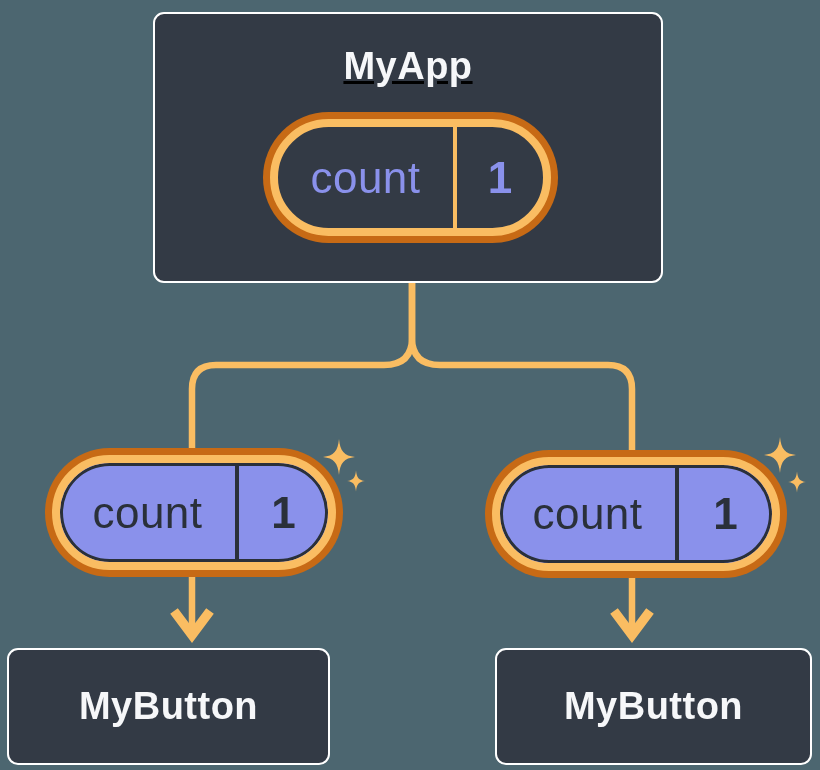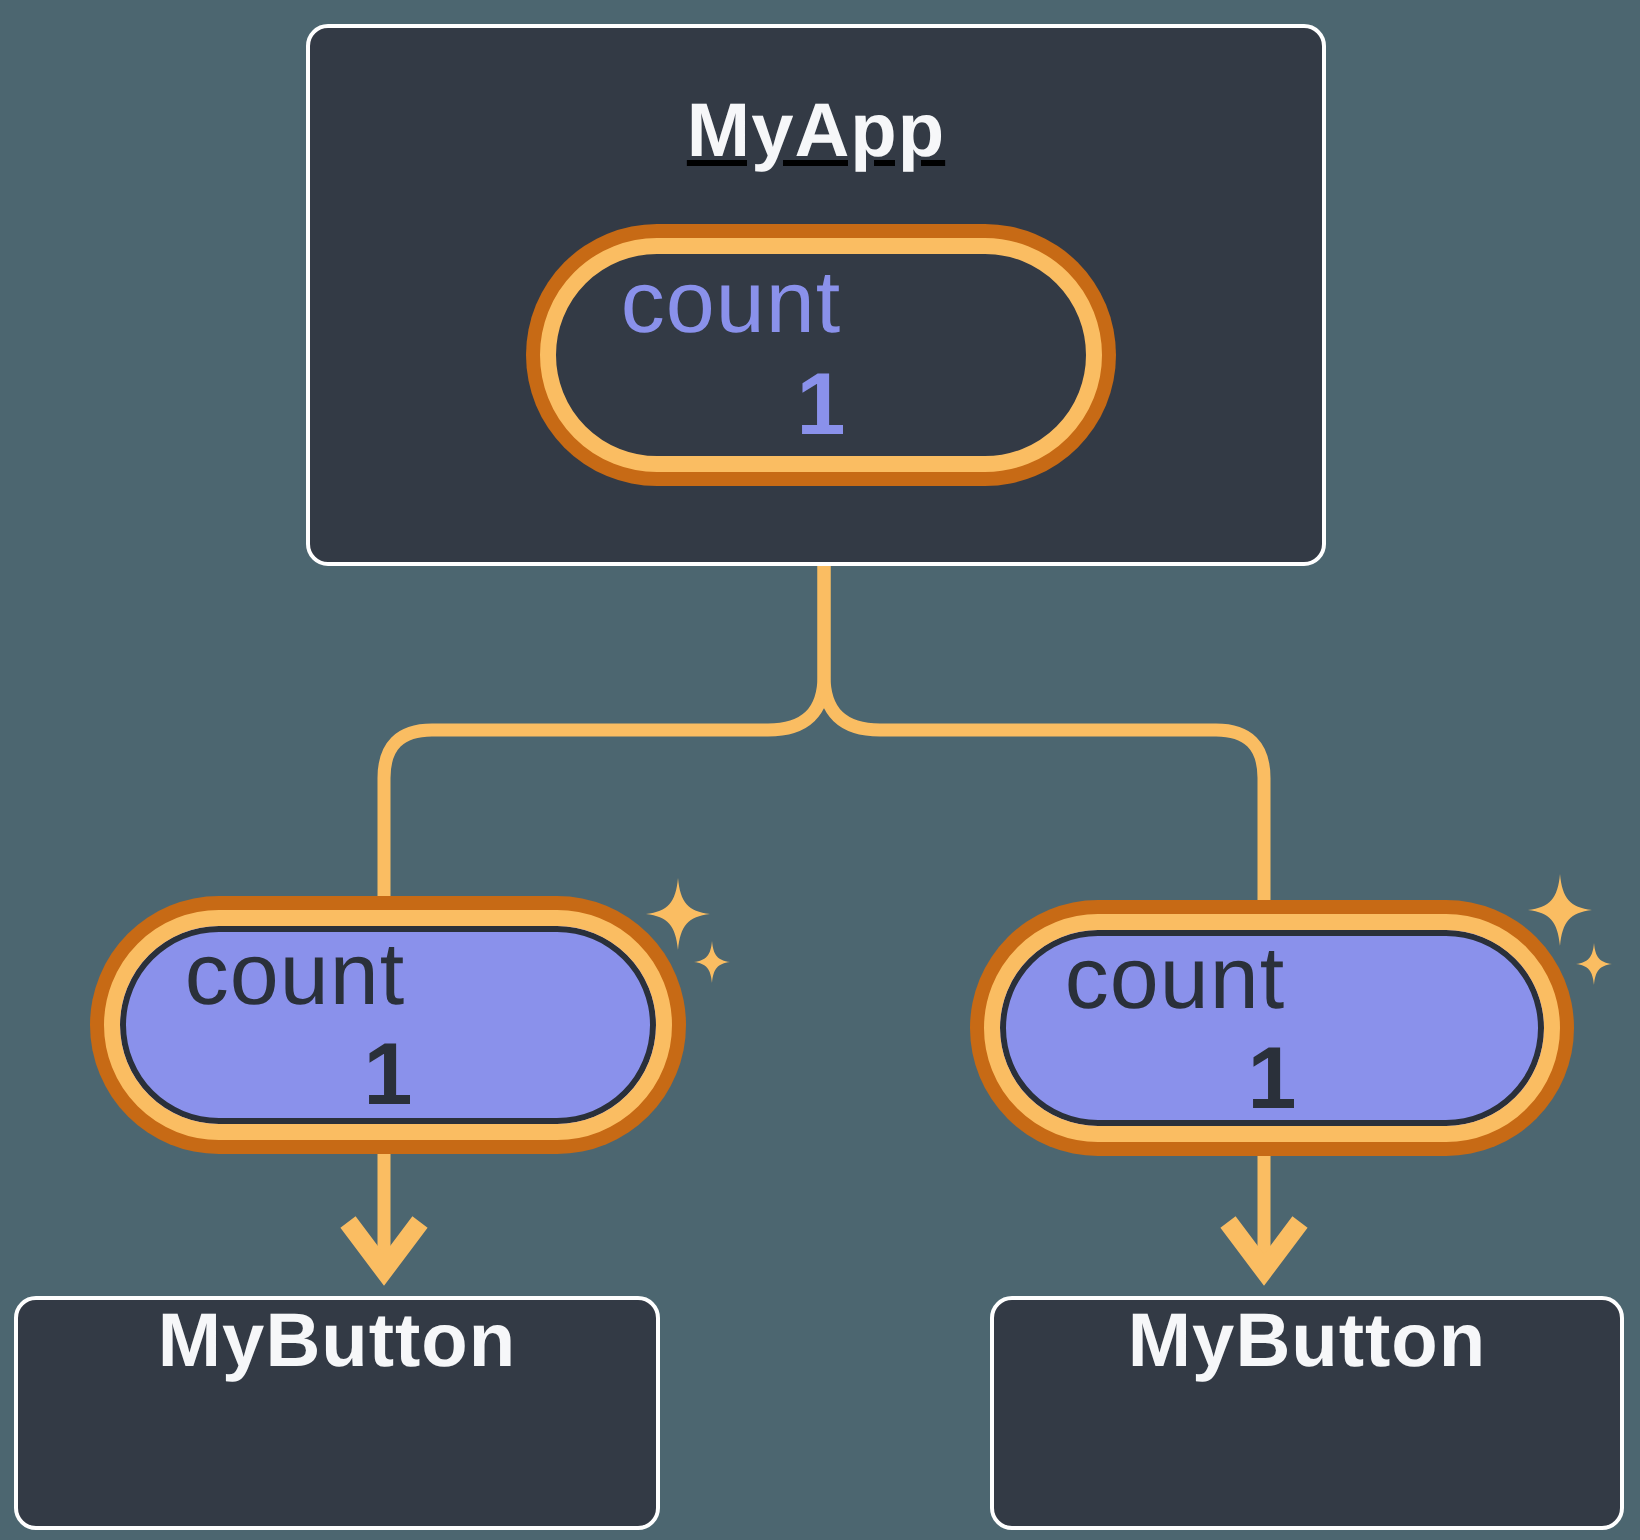--- a/index.html
+++ b/index.html
@@ -28,20 +28,21 @@
     border-radius: 11px;
     box-sizing: border-box;
     z-index: 2;
   }
   .node-root {
     left: 153px; top: 12px;
     width: 510px; height: 271px; text-decoration: underline;
   }
   .node-leaf {
     display: flex;
+    align-items: center;
     justify-content: center;
   }
   .node-leaf-left  { left: 7px;   top: 648px; width: 323px; height: 117px; }
   .node-leaf-right { left: 495px; top: 648px; width: 317px; height: 117px; }
   .node-title {
     color: #F6F7F9;
     font-size: 38px;
     font-weight: 600;
     letter-spacing: 0.5px;
     text-align: center;
@@ -51,21 +52,20 @@
   }
   .pill {
     position: absolute;
     box-sizing: border-box;
     border: 8px solid #FABD62;
     border-radius: 999px;
     display: flex;
     align-items: stretch;
     overflow: hidden;
     z-index: 3;
-    flex-direction: column;
   }
   .pill-state {
     left: 270px; top: 119px;
     width: 281px; height: 117px;
     background: #333A45;
     box-shadow: 0 0 0 7px #C76A15;
   }
   .pill-prop {
     background: #8A91EB;
     box-shadow: 0 0 0 7px #C76A15, inset 0 0 0 3px #2A303A;

